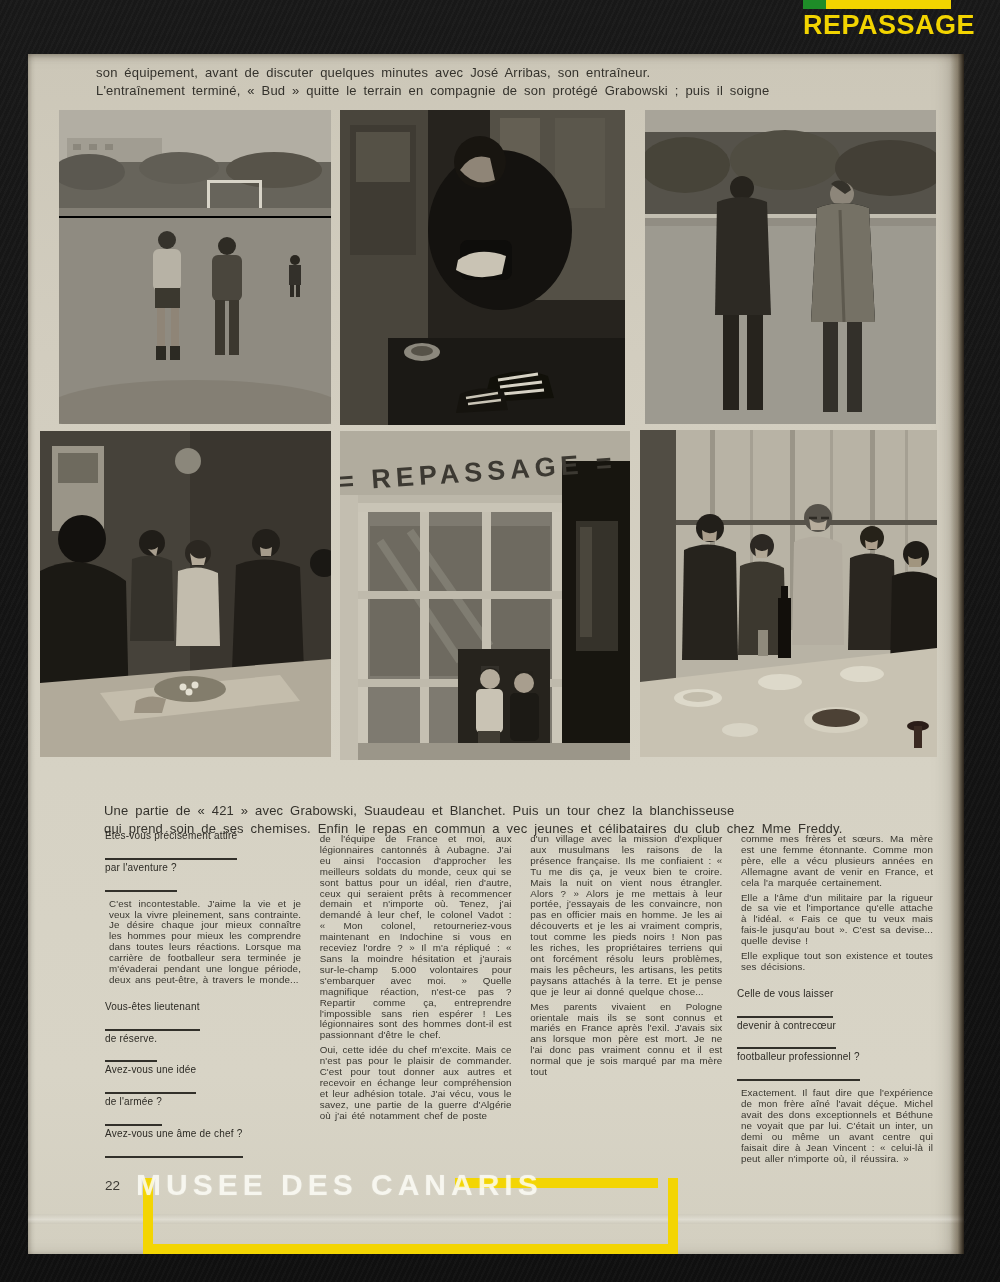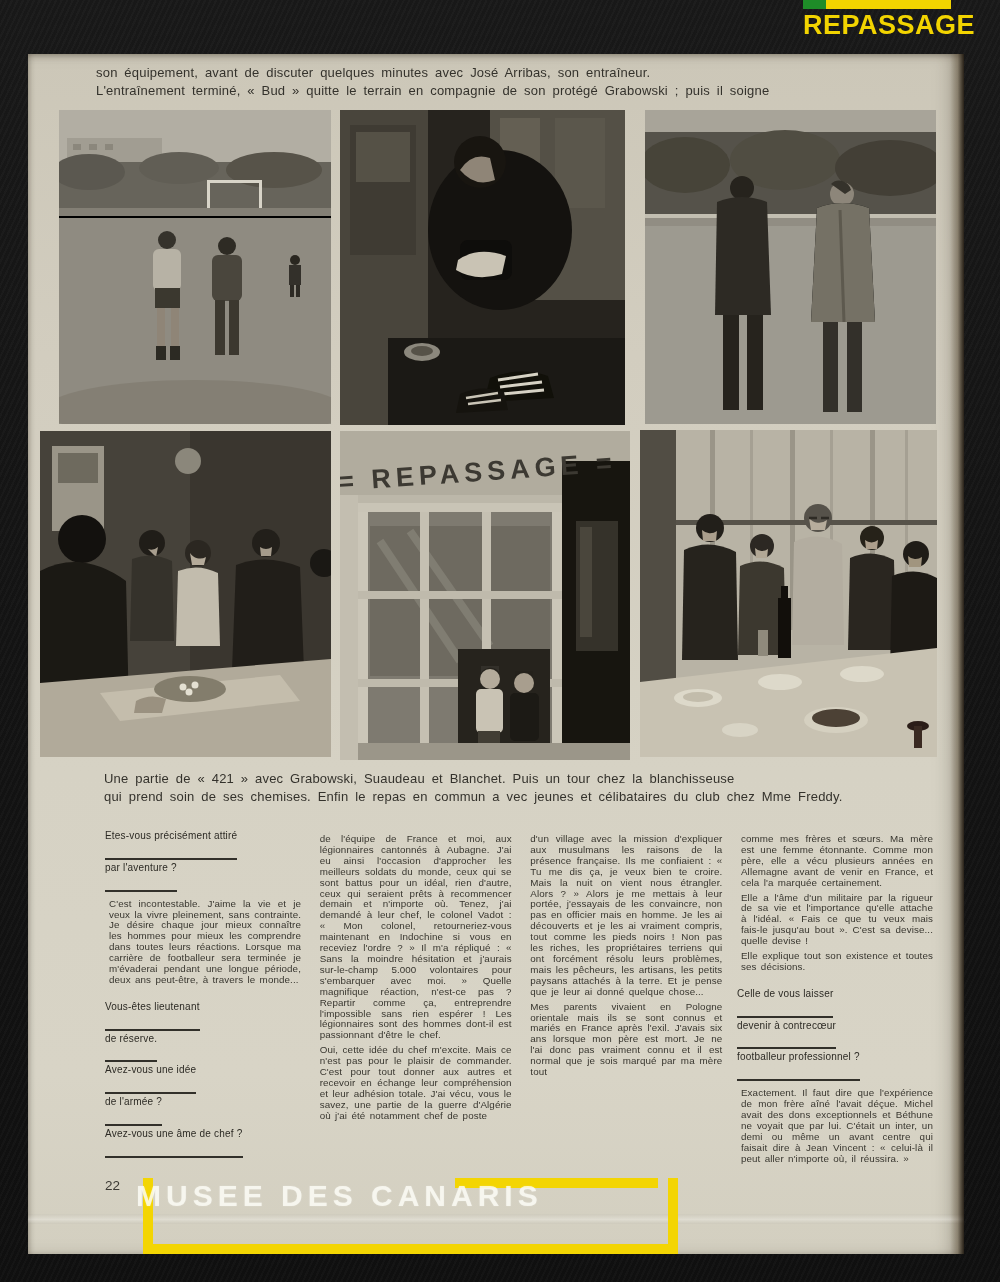--- a/index.html
+++ b/index.html
@@ -16,21 +16,21 @@
     background:linear-gradient(180deg,#ccc7b8 0%, #d2cdbf 25%, #d6d2c4 60%, #d8d4c6 85%, #d3cfc0 100%);
     box-shadow:inset -18px 0 22px -12px rgba(40,30,15,0.55), inset 3px 0 6px -2px rgba(40,30,15,0.3), inset 0 4px 8px -4px rgba(40,30,15,0.4);
   }
   .paper::after{content:"";position:absolute;right:0;top:0;width:14px;height:100%;
     background:linear-gradient(90deg, rgba(0,0,0,0) 0%, rgba(90,75,50,0.35) 55%, rgba(25,18,10,0.85) 100%);}
   .crease{position:absolute;left:0;top:1160px;width:100%;height:10px;
     background:linear-gradient(180deg,rgba(0,0,0,0.05),rgba(255,255,255,0.5) 55%,rgba(0,0,0,0.06));opacity:.5;}
   
   .caption{position:absolute;color:#34322c;font-size:13px;line-height:18px;letter-spacing:.2px;word-spacing:3px;font-weight:400;}
   .caption-top{left:68px;top:10px;width:800px;}
-  .caption-mid{left:76px;top:716px;width:840px;}
+  .caption-mid{left:76px;top:748px;width:840px;}
   
   .photo{position:absolute;overflow:hidden;background:#888;}
   .photo svg{display:block;width:100%;height:100%;}
   .p1{left:31px;top:56px;width:272px;height:314px;}
   .p2{left:312px;top:56px;width:285px;height:315px;}
   .p3{left:617px;top:56px;width:291px;height:314px;}
   .p4{left:12px;top:377px;width:291px;height:326px;}
   .p5{left:312px;top:377px;width:290px;height:329px;}
   .p6{left:612px;top:376px;width:297px;height:327px;}
   
@@ -44,21 +44,21 @@
     border-bottom:2px solid #32302a;padding-bottom:15px;margin-bottom:2px;white-space:nowrap;}
   .pagenum{position:absolute;left:77px;top:1124px;color:#3b3933;font-size:13.5px;font-weight:400;}
   
   .brand{position:absolute;left:803px;top:0;width:148px;}
   .brand-bar{height:9px;display:flex;}
   .brand-bar .green{width:23px;height:100%;background:#1e8c28;}
   .brand-bar .yellow{flex:1;height:100%;background:#f2d400;}
   .brand-text{margin-top:2px;color:#f2d400;font-size:27px;line-height:28px;font-weight:700;letter-spacing:.5px;text-align:right;}
   
   .watermark{position:absolute;left:108px;top:1114px;color:rgba(252,252,246,0.8);
-    font-size:30px;font-weight:700;letter-spacing:5px;white-space:nowrap;text-shadow:0 0 2px rgba(255,255,255,0.25);margin-top:11px;}
+    font-size:30px;font-weight:700;letter-spacing:5px;white-space:nowrap;text-shadow:0 0 2px rgba(255,255,255,0.25);}
   .hl-rect{position:absolute;left:115px;top:1124px;width:515px;height:66px;
     border-left:10px solid #f3d503;border-right:10px solid #f3d503;border-bottom:10px solid #f3d503;}
   .hl-top{position:absolute;left:427px;top:1124px;width:203px;height:10px;background:#f3d503;}
 </style>
 </head>
 <body>
 
 <div class="paper">
 
   <div class="caption caption-top">

